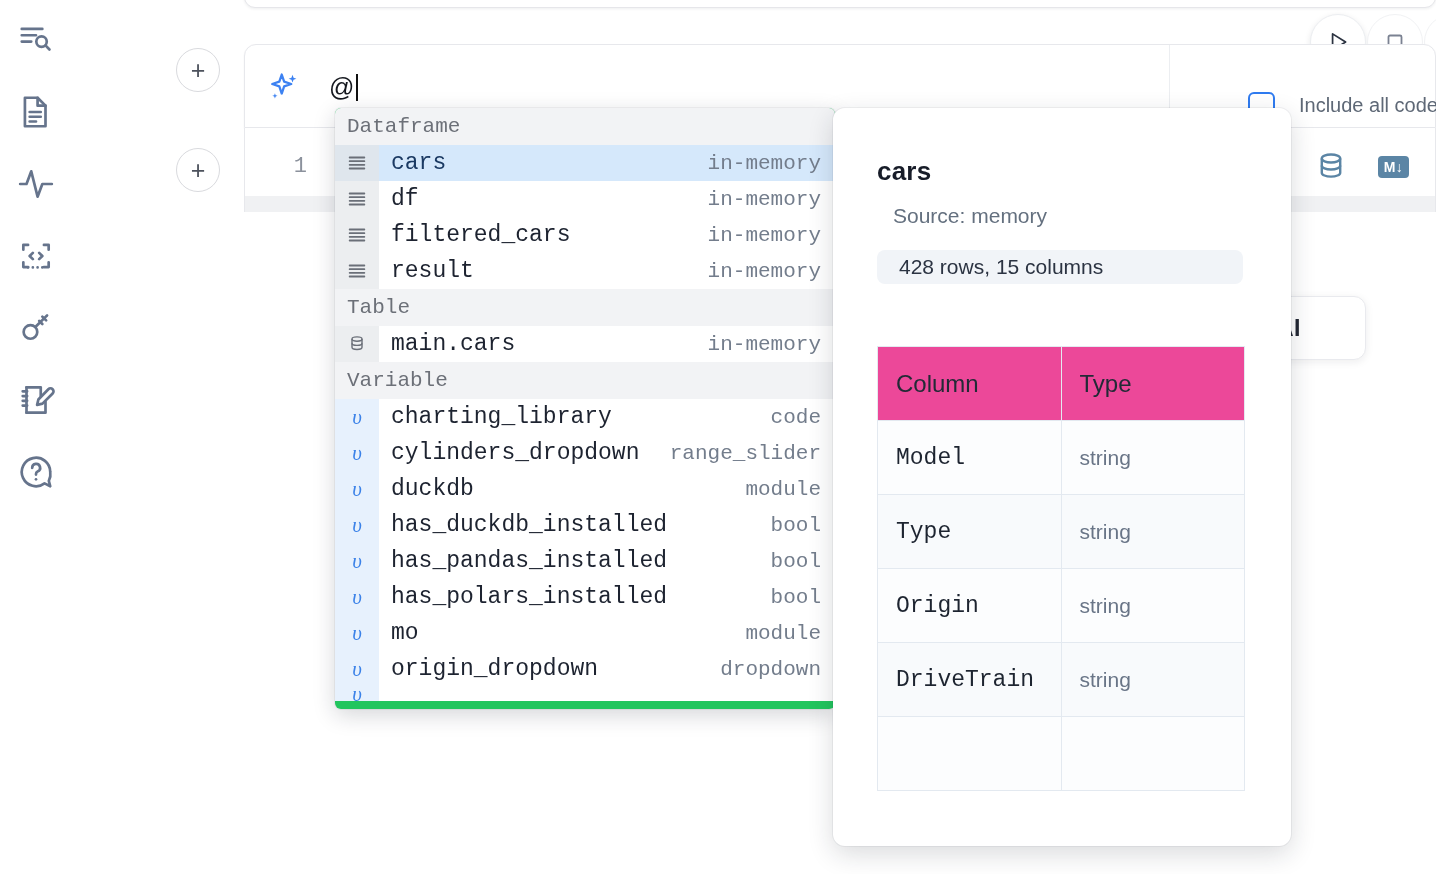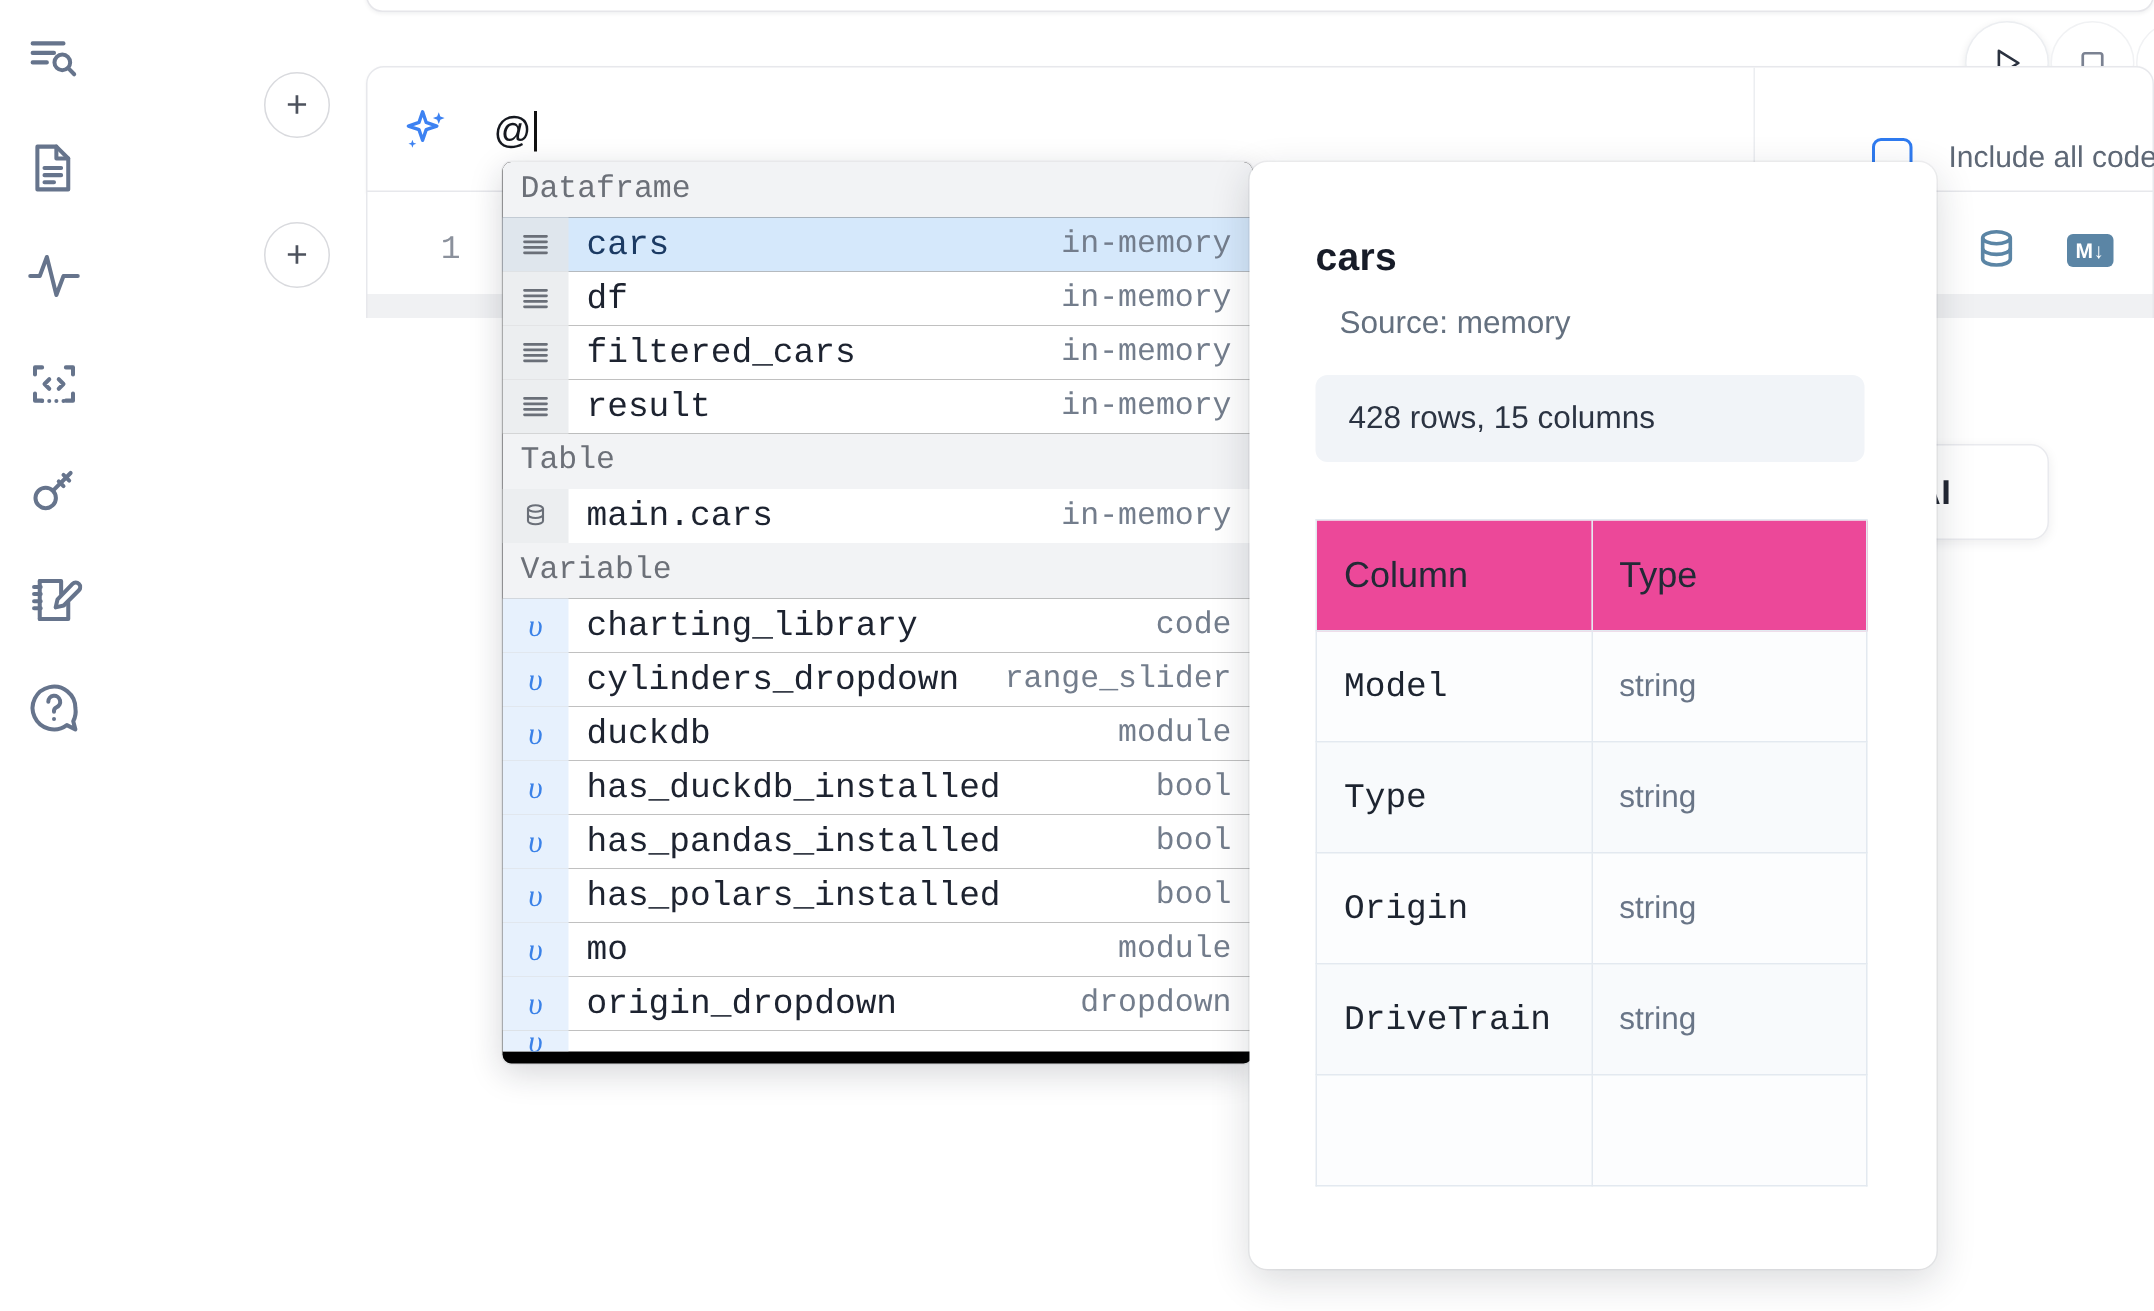--- a/index.html
+++ b/index.html
@@ -121,21 +121,21 @@
     background: #ffffff; border: 1px solid #e9eaee; border-radius: 12px;
     box-shadow: 0 2px 8px rgba(20,25,40,0.08);
     display: flex; align-items: center; justify-content: center;
     padding-right: 20px;
     font-size: 23px; font-weight: 700; color: #222733; letter-spacing: .4px;
   }
 
   
   .ac {
     position: absolute; left: 335px; top: 108px; width: 500px; height: 601px;
-    background: #000000; border-radius: 6px;
+    background: #22c55e; border-radius: 6px;
     box-shadow: 0 6px 22px rgba(22,28,45,0.18), 0 0 0 1px rgba(22,28,45,0.05);
     overflow: hidden;
     font-family: "Liberation Mono", monospace;
   }
   .ac-group {
     height: 37px; display: flex; align-items: center; padding-left: 12px;
     background: #f2f3f5; color: #6c7078; font-size: 21px;
   }
   .ac-row {
     height: 36px; display: flex; align-items: center; position: relative;
@@ -171,21 +171,21 @@
   }
   .pv-title {
     position: absolute; left: 44px; top: 48px;
     font-size: 26px; font-weight: 700; color: #171c28; letter-spacing: .2px;
   }
   .pv-source {
     position: absolute; left: 60px; top: 96px;
     font-size: 21px; color: #64707f;
   }
   .pv-stats {
-    position: absolute; left: 44px; top: 142px; width: 366px; height: 58px;
+    position: absolute; left: 44px; top: 142px; width: 366px; height: 34px;
     background: #f1f4f8; border-radius: 8px;
     display: flex; align-items: center; padding-left: 22px;
     font-size: 21px; color: #2b3342;
   }
   .pv-table {
     position: absolute; left: 44px; top: 238px; width: 368px;
     border-collapse: collapse; table-layout: fixed;
   }
   .pv-table th, .pv-table td {
     border: 1px solid #e3e9f0; text-align: left; padding: 0 18px; height: 74px;

